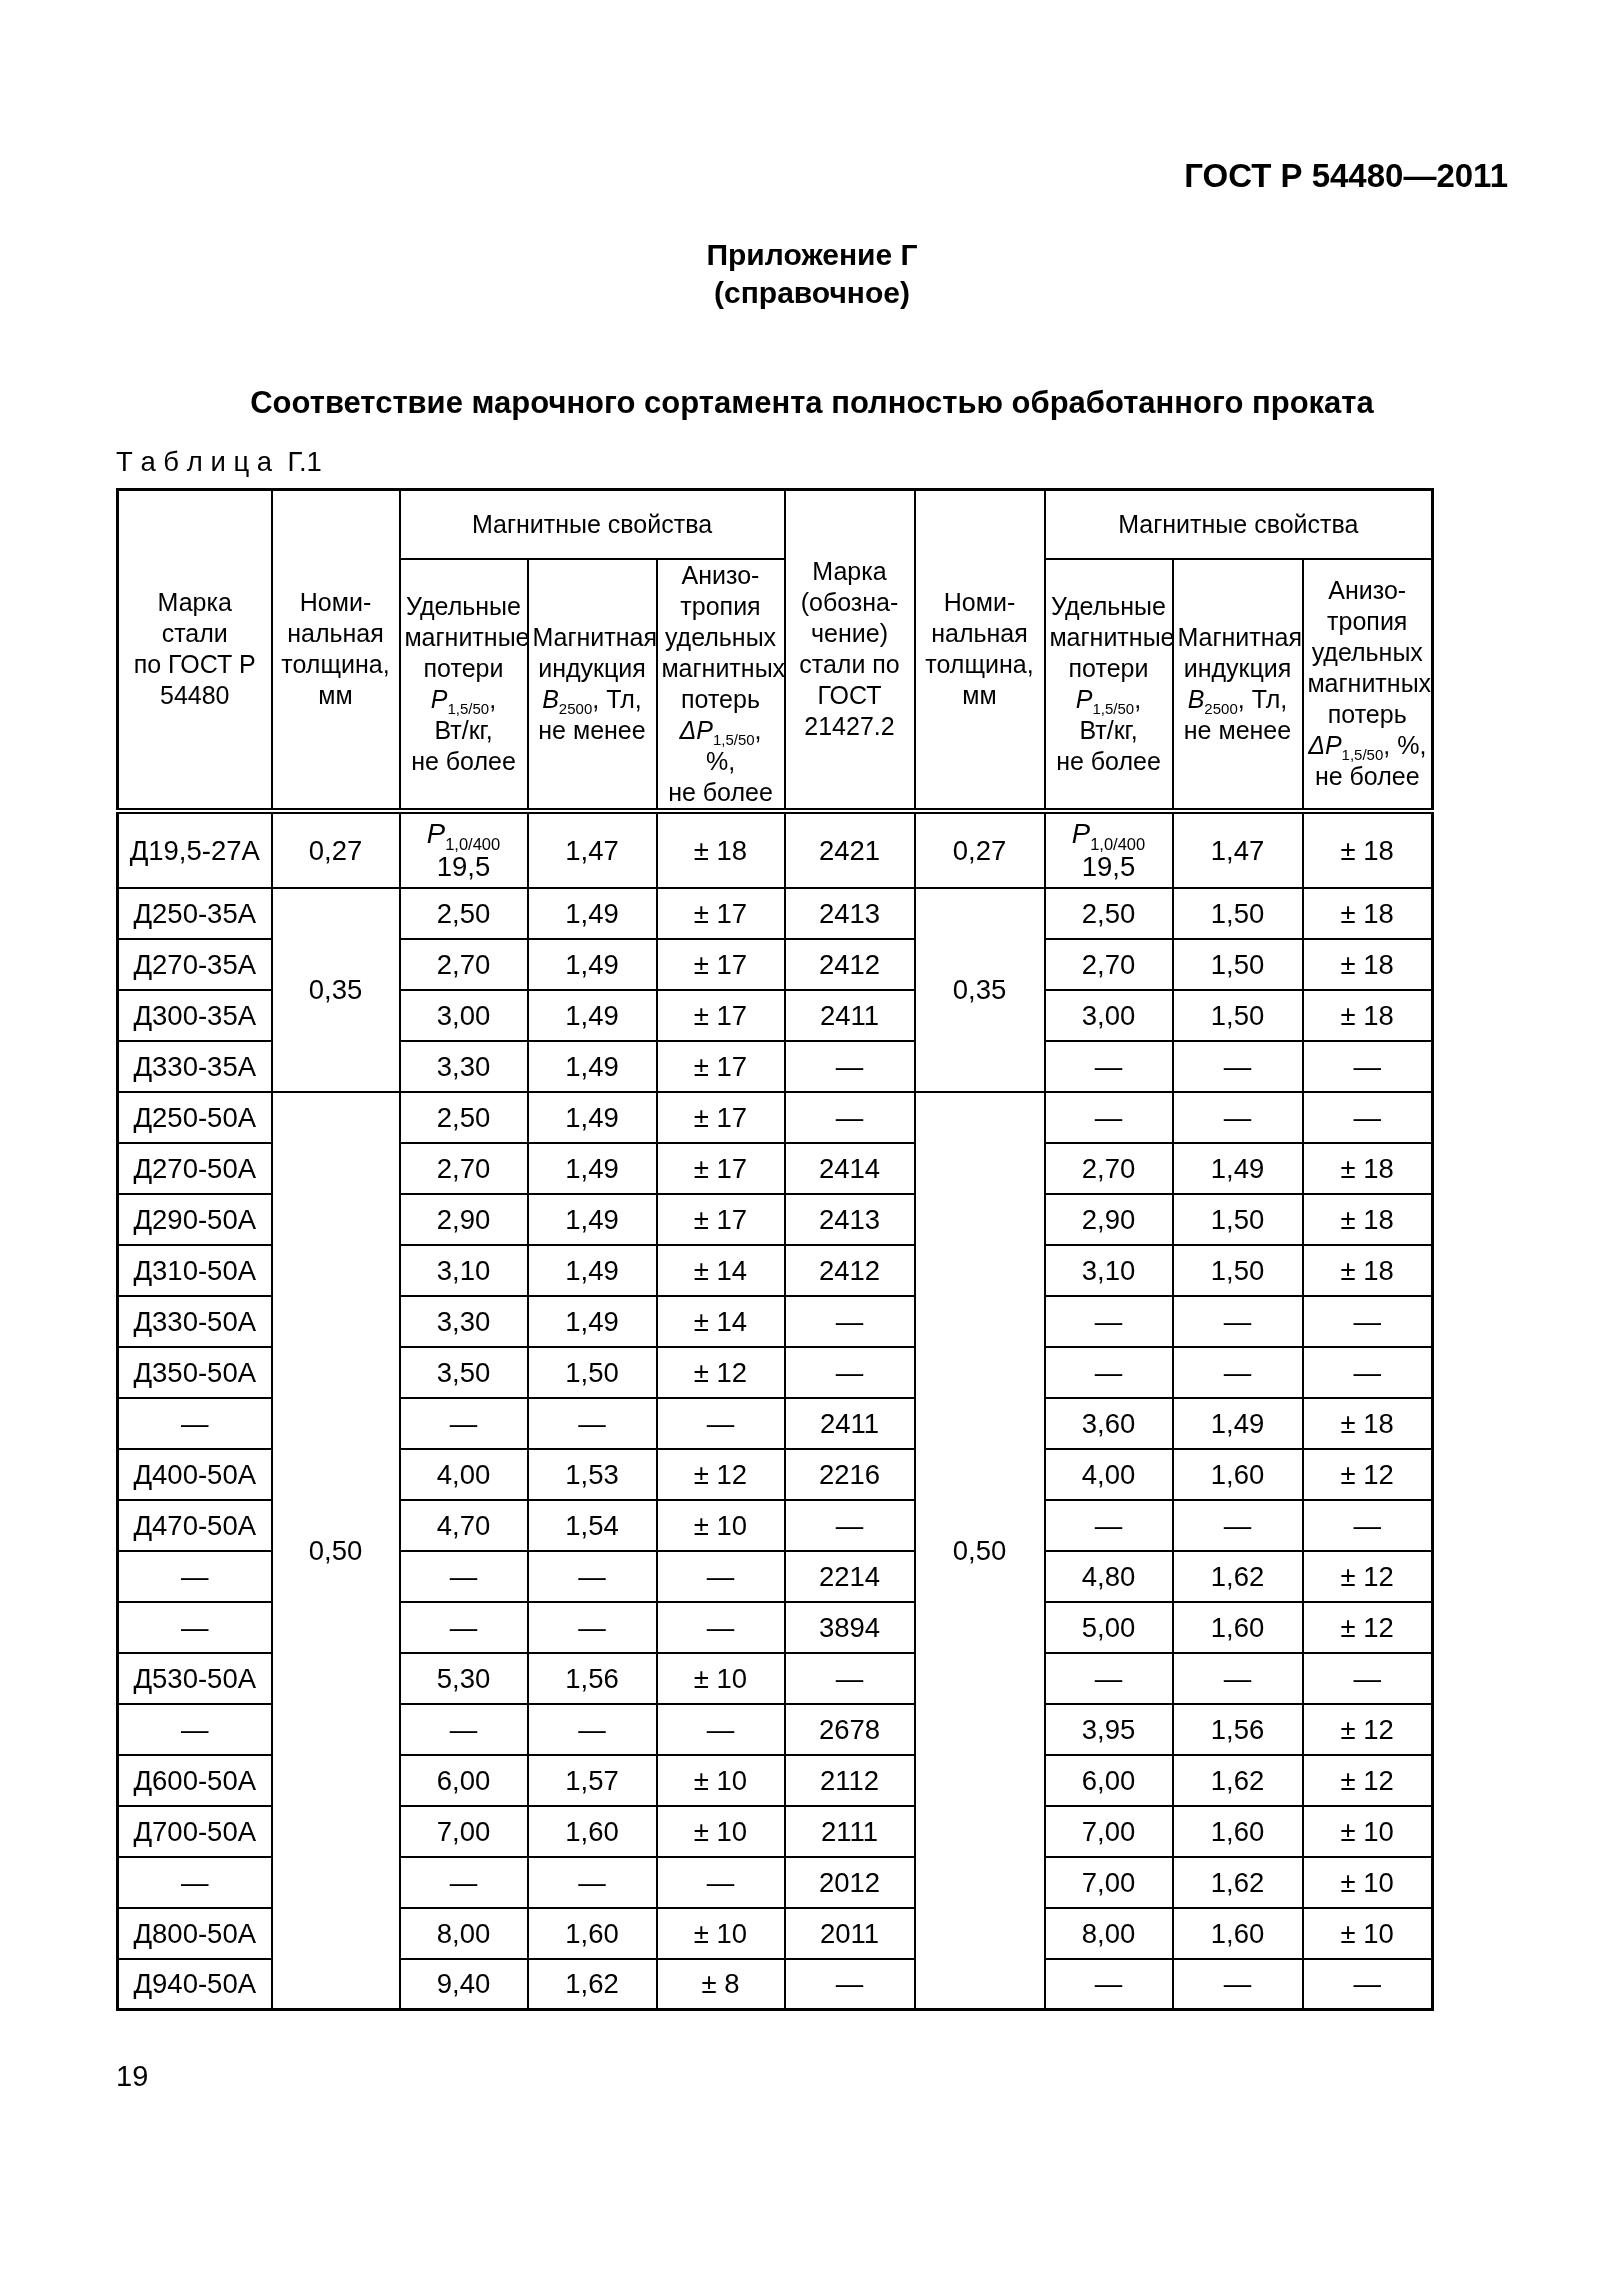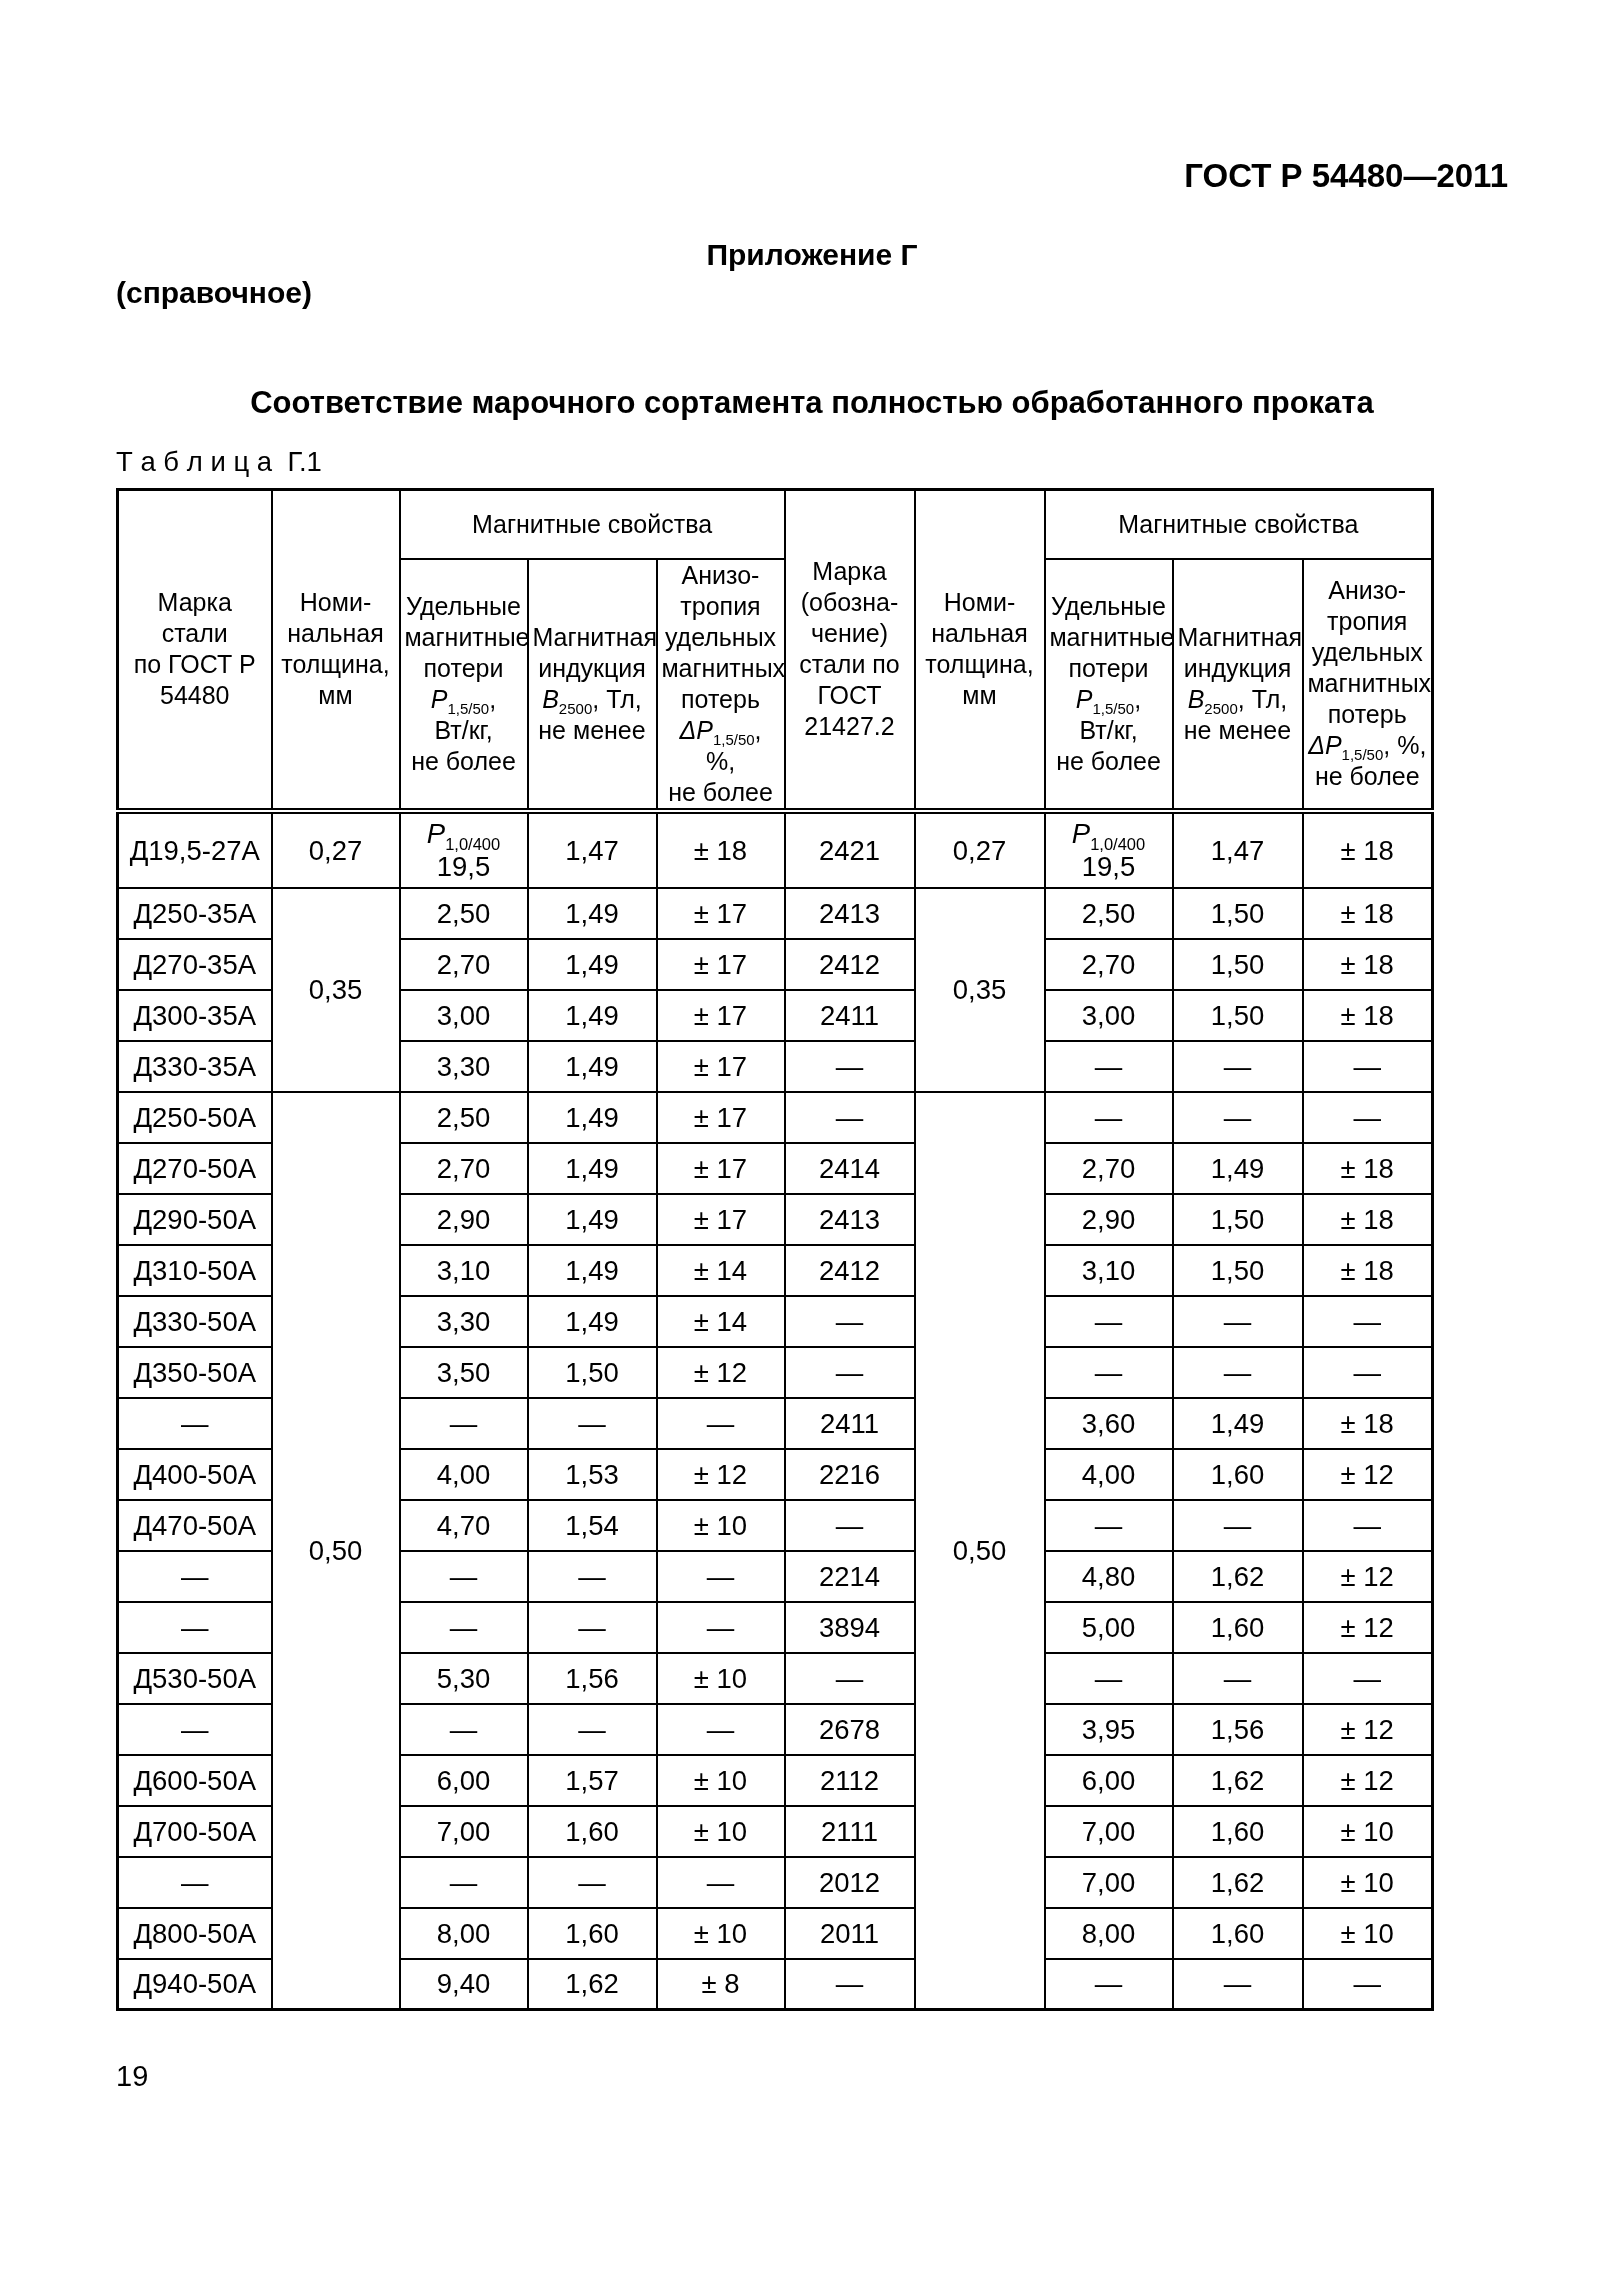--- a/index.html
+++ b/index.html
@@ -22,21 +22,21 @@
   }
   .annex {
     margin-top: 42px;
     text-align: center;
     font-size: 30px;
     line-height: 35px;
     font-weight: bold;
   }
   .annex-note {
     margin-top: 2.6px;
-    text-align: left;
+    text-align: center;
     font-size: 30px;
     line-height: 35px;
     font-weight: bold;
   }
   .title {
     margin-top: 72px;
     text-align: center;
     font-size: 31px;
     line-height: 42px;
     font-weight: bold;

